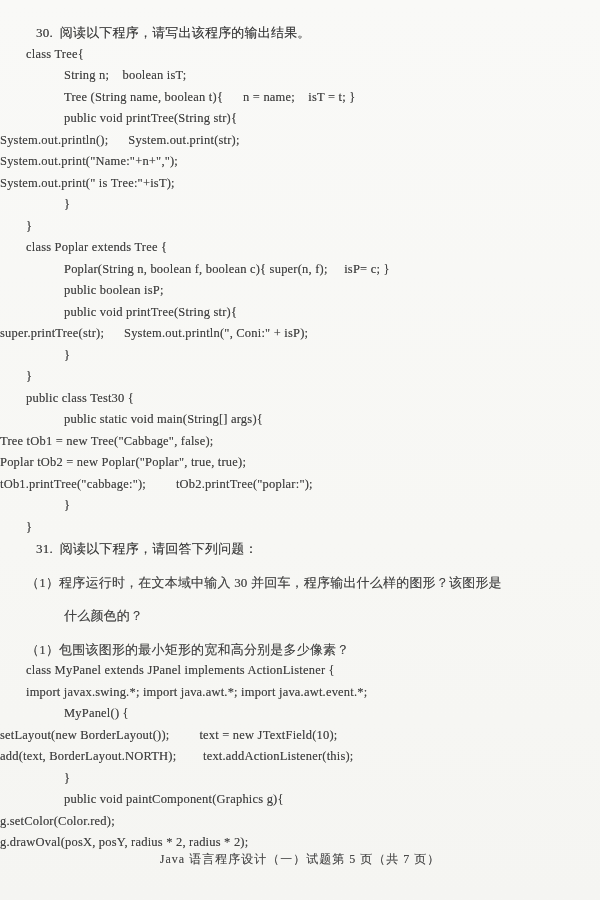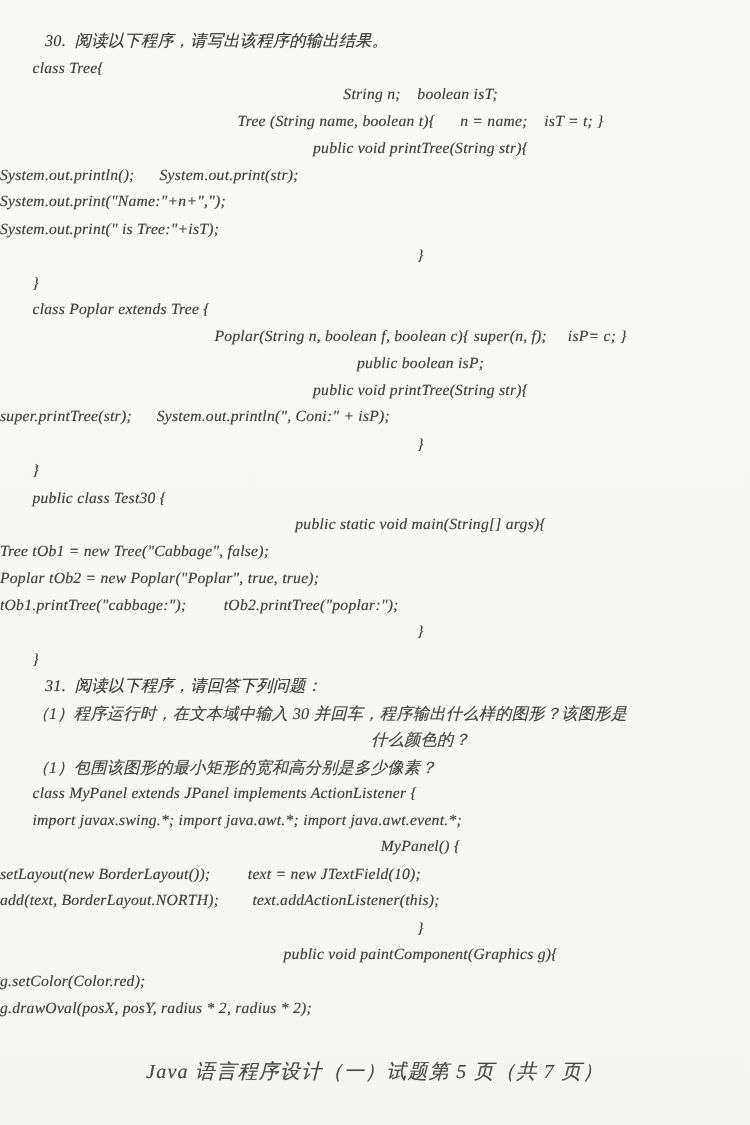--- a/index.html
+++ b/index.html
@@ -12,21 +12,20 @@
   }
   .page {
     position: relative;
     width: 600px;
     height: 900px;
     background: linear-gradient(180deg, #f9f9f7 0%, #f7f7f4 60%, #f5f5f2 100%);
     font-family: "Liberation Serif", "DejaVu Serif", serif;
     color: #3d3d3d;
     box-sizing: border-box;
     padding-top: 22px;
-    font-style: italic;
   }
   .lines {
     width: 100%;
   }
   .line {
     white-space: pre-wrap;
     font-size: 12.5px;
     line-height: 21.5px;
     height: 21.5px;
     letter-spacing: 0.2px;
@@ -35,32 +34,33 @@
     box-sizing: border-box;
     padding-right: 20px;
   }
   .line.heading {
     color: #3a3a3a;
     font-size: 13px;
   }
   .line.text {
     font-size: 13px;
     color: #464646;
+    margin-top: 12px;
   }
   .i0 { padding-left: 36px; }
   .i1 { padding-left: 26px; }
-  .i2 { padding-left: 93px; text-align: center; }
+  .i2 { padding-left: 64px; }
   .i3 { }
   .footer {
     position: absolute;
     left: 0;
     bottom: 32px;
     width: 100%;
     text-align: center;
-    font-size: 16px;
+    font-size: 12px;
     color: #4a4a4a;
     letter-spacing: 1px;
     text-shadow: 0 0 0.6px rgba(70,70,70,0.5);
   }
 </style>
 </head>
 <body>
 
 <div class="page">
   <div class="lines">

